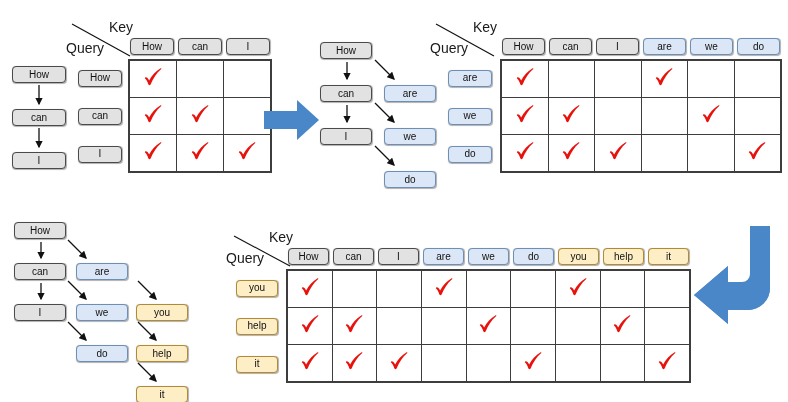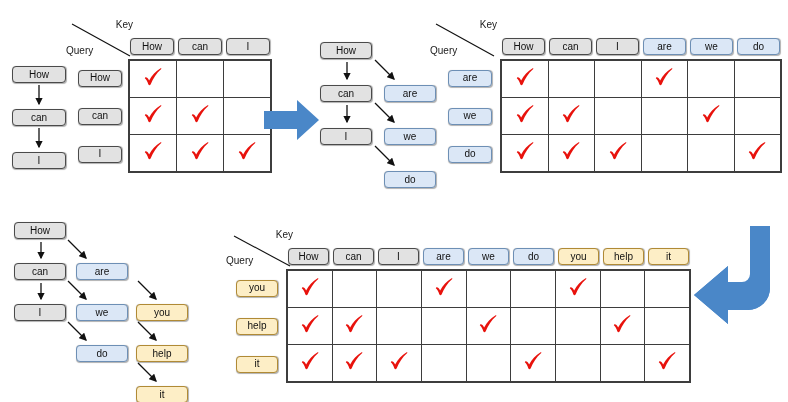--- a/index.html
+++ b/index.html
@@ -40,21 +40,21 @@
   .rowlabels{position:absolute;}
   .rowlabel{position:absolute;display:flex;align-items:center;justify-content:center;}
 
   
   .tick{display:inline-block;width:100%;height:100%;position:relative;}
   .tick svg{position:absolute;left:50%;top:50%;transform:translate(-50%,-50%);}
 
   
   .corner{position:absolute;width:66px;height:38px;}
   .corner .kq-line{position:absolute;left:0;top:0;width:100%;height:100%;}
-  .corner .lbl{position:absolute;font-size:10px;color:#1a1a1a;white-space:nowrap;}
+  .corner .lbl{position:absolute;font-size:14px;color:#1a1a1a;white-space:nowrap;}
   .corner .lbl.key{right:1px;top:-1px;}
   .corner .lbl.query{left:-2px;bottom:2px;}
 
   
   .tree{position:absolute;}
   .tree .chip{position:absolute;}
   .tree svg{position:absolute;left:0;top:0;overflow:visible;}
 
   
   .bigarrow{position:absolute;}

